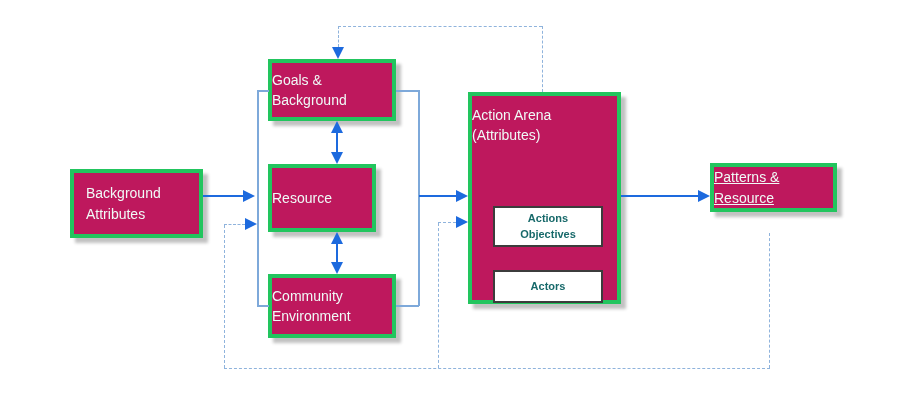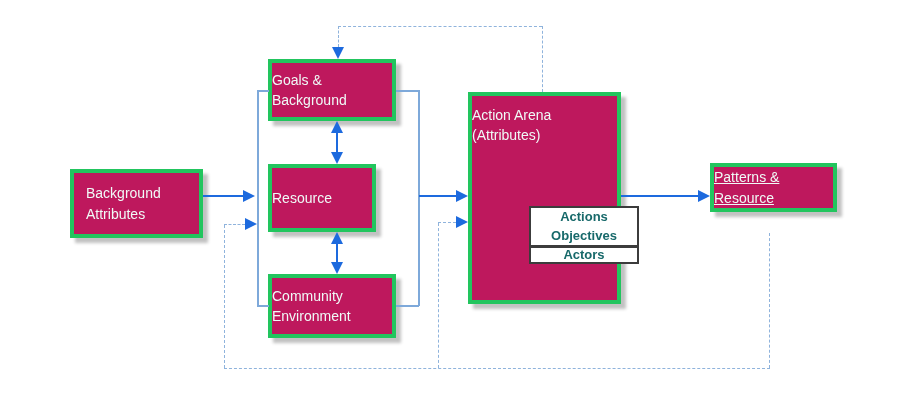--- a/index.html
+++ b/index.html
@@ -9,23 +9,23 @@
   }
   .node{
     position:absolute;background:#be185d;border:4px solid #22c55e;
     box-shadow:5px 5px 3px #c2c2c2;color:#f0faf7;
     display:flex;flex-direction:column;align-items:flex-start;justify-content:center;
     font-size:14px;line-height:1.45;text-align:center;box-sizing:border-box;
   }
   .node-arena{justify-content:flex-start;padding-top:9px;}
   .inner-box{
     position:absolute;background:#ffffff;border:2px solid #3c3c3c;
-    color:#17696a;font-weight:bold;font-size:13px;line-height:1.4;
+    color:#17696a;font-weight:bold;font-size:11px;line-height:1.4;
     display:flex;flex-direction:column;align-items:center;justify-content:center;
-    text-align:center;box-sizing:border-box;margin-left:36px;
+    text-align:center;box-sizing:border-box;
   }
   .sline{position:absolute;background:#1d6ade;}
   .bline{position:absolute;background:#7ea9da;}
   .dline-h{position:absolute;border-top:1px dashed #8fb3dc;height:0;}
   .dline-v{position:absolute;border-left:1px dashed #8fb3dc;width:0;}
   .arr{position:absolute;width:0;height:0;}
   .arr-r{border-top:6px solid transparent;border-bottom:6px solid transparent;border-left:12px solid #1d6ade;}
   .arr-d{border-left:6px solid transparent;border-right:6px solid transparent;border-top:12px solid #1d6ade;}
   .arr-u{border-left:6px solid transparent;border-right:6px solid transparent;border-bottom:12px solid #1d6ade;}
 </style>
@@ -53,21 +53,21 @@
     <span>Environment</span>
   </div>
 
   <div class="node node-arena" style="left:468px;top:92px;width:153px;height:212px;">
     <span>Action Arena</span>
     <span>(Attributes)</span>
     <div class="inner-box" style="left:21px;top:110px;width:110px;height:41px;">
       <span>Actions</span>
       <span>Objectives</span>
     </div>
-    <div class="inner-box" style="left:21px;top:150px;width:110px;height:18px;">
+    <div class="inner-box" style="left:21px;top:174px;width:110px;height:33px;">
       <span>Actors</span>
     </div>
   </div>
 
   <div class="node" style="left:710px;top:163px;width:127px;height:49px;text-decoration:underline;">
     <span>Patterns &amp;</span>
     <span>Resource</span>
   </div>
 
   <div class="bline" style="left:257px;top:90px;width:1.5px;height:216px;"></div>

